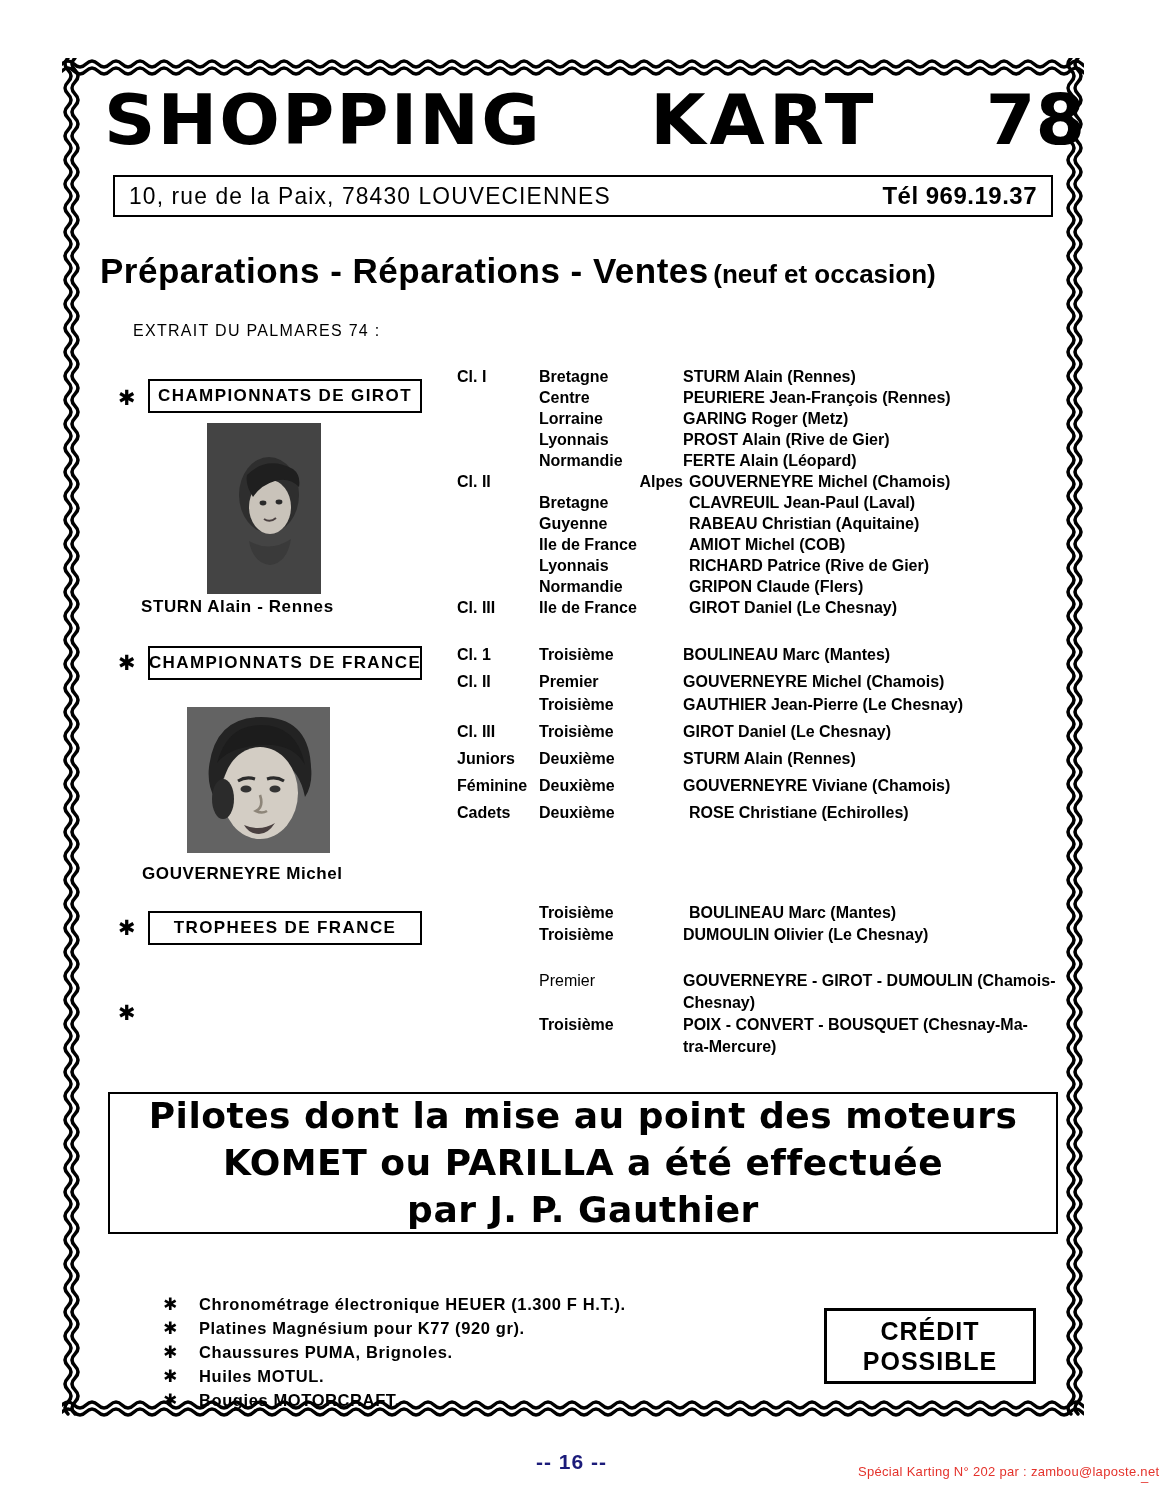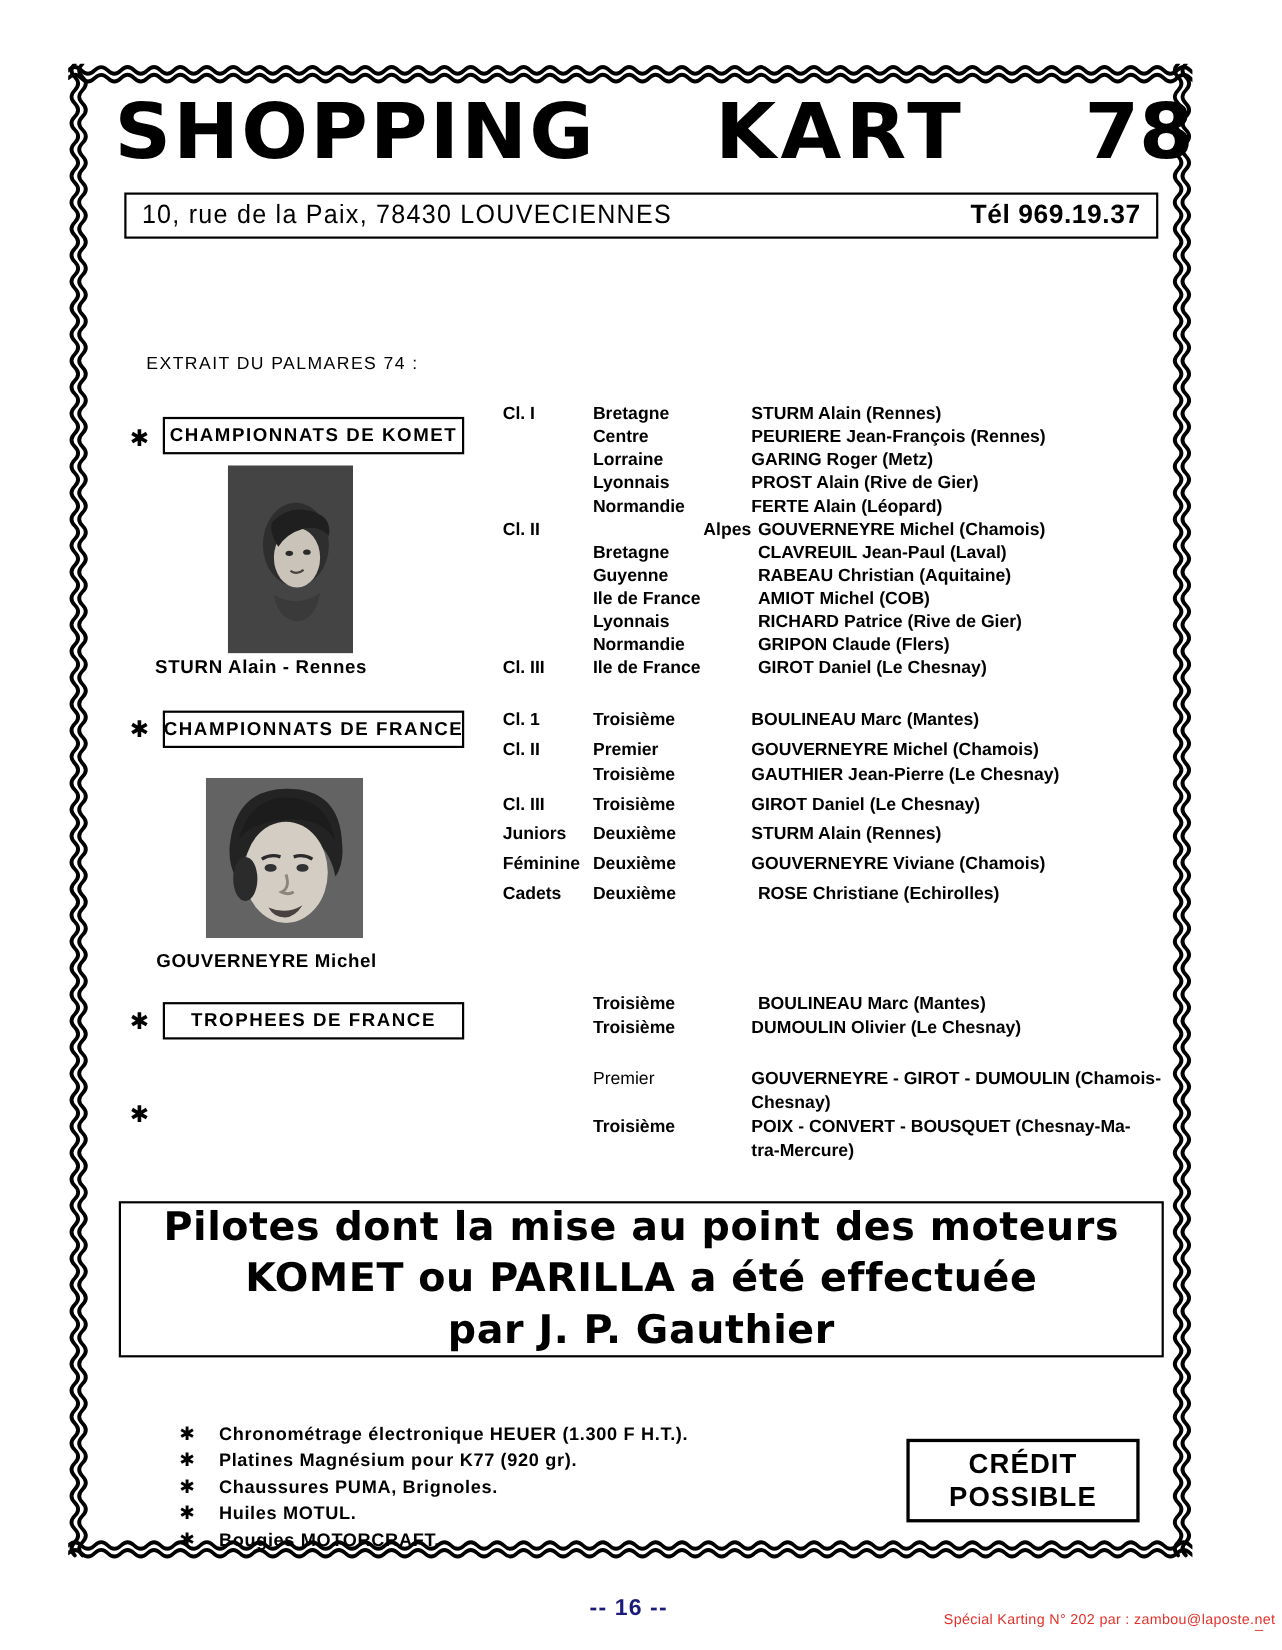--- a/index.html
+++ b/index.html
@@ -320,25 +320,29 @@
     <span class="m1">SHOPPING</span>
     <span class="m2">KART</span>
     <span class="m3">78</span>
   </div>
 
   <div class="addressbar">
     <span class="addr-text">10, rue de la Paix, 78430 LOUVECIENNES</span>
     <span class="addr-tel">Tél 969.19.37</span>
   </div>
 
+  <div class="tagline">
+    <span class="big">Préparations - Réparations - Ventes</span>
+    <span class="small">(neuf et occasion)</span>
+  </div>
 
   <div class="extrait">EXTRAIT DU PALMARES 74 :</div>
 
   <div class="star" style="left:118px; top:388px;">✱</div>
-  <div class="catbox" style="left:148px; top:379px; width:274px; height:34px;">CHAMPIONNATS DE KOMET</div>
+  <div class="catbox" style="left:148px; top:379px; width:274px; height:34px;">CHAMPIONNATS DE GIROT</div>
 
   <div class="photo" style="left:207px; top:423px; width:114px; height:171px;">
     <svg viewBox="0 0 114 171" preserveAspectRatio="none">
       <rect x="0" y="0" width="114" height="171" fill="#4a4a4a"></rect>
       <rect x="0" y="0" width="114" height="171" fill="#3d3d3d" opacity="0.5"></rect>
       <ellipse cx="62" cy="72" rx="30" ry="38" fill="#2e2e2e"></ellipse>
       <ellipse cx="63" cy="84" rx="21" ry="27" fill="#c9c3ba"></ellipse>
       <path d="M40 52 q20 -20 46 -6 q8 6 6 18 q-10 -10 -24 -6 q-14 4 -22 16 q-8 -12 -6 -22 z" fill="#1f1f1f"></path>
       <ellipse cx="56" cy="80" rx="3.4" ry="2.4" fill="#2a2a2a"></ellipse>
       <ellipse cx="72" cy="79" rx="3.4" ry="2.4" fill="#2a2a2a"></ellipse>

